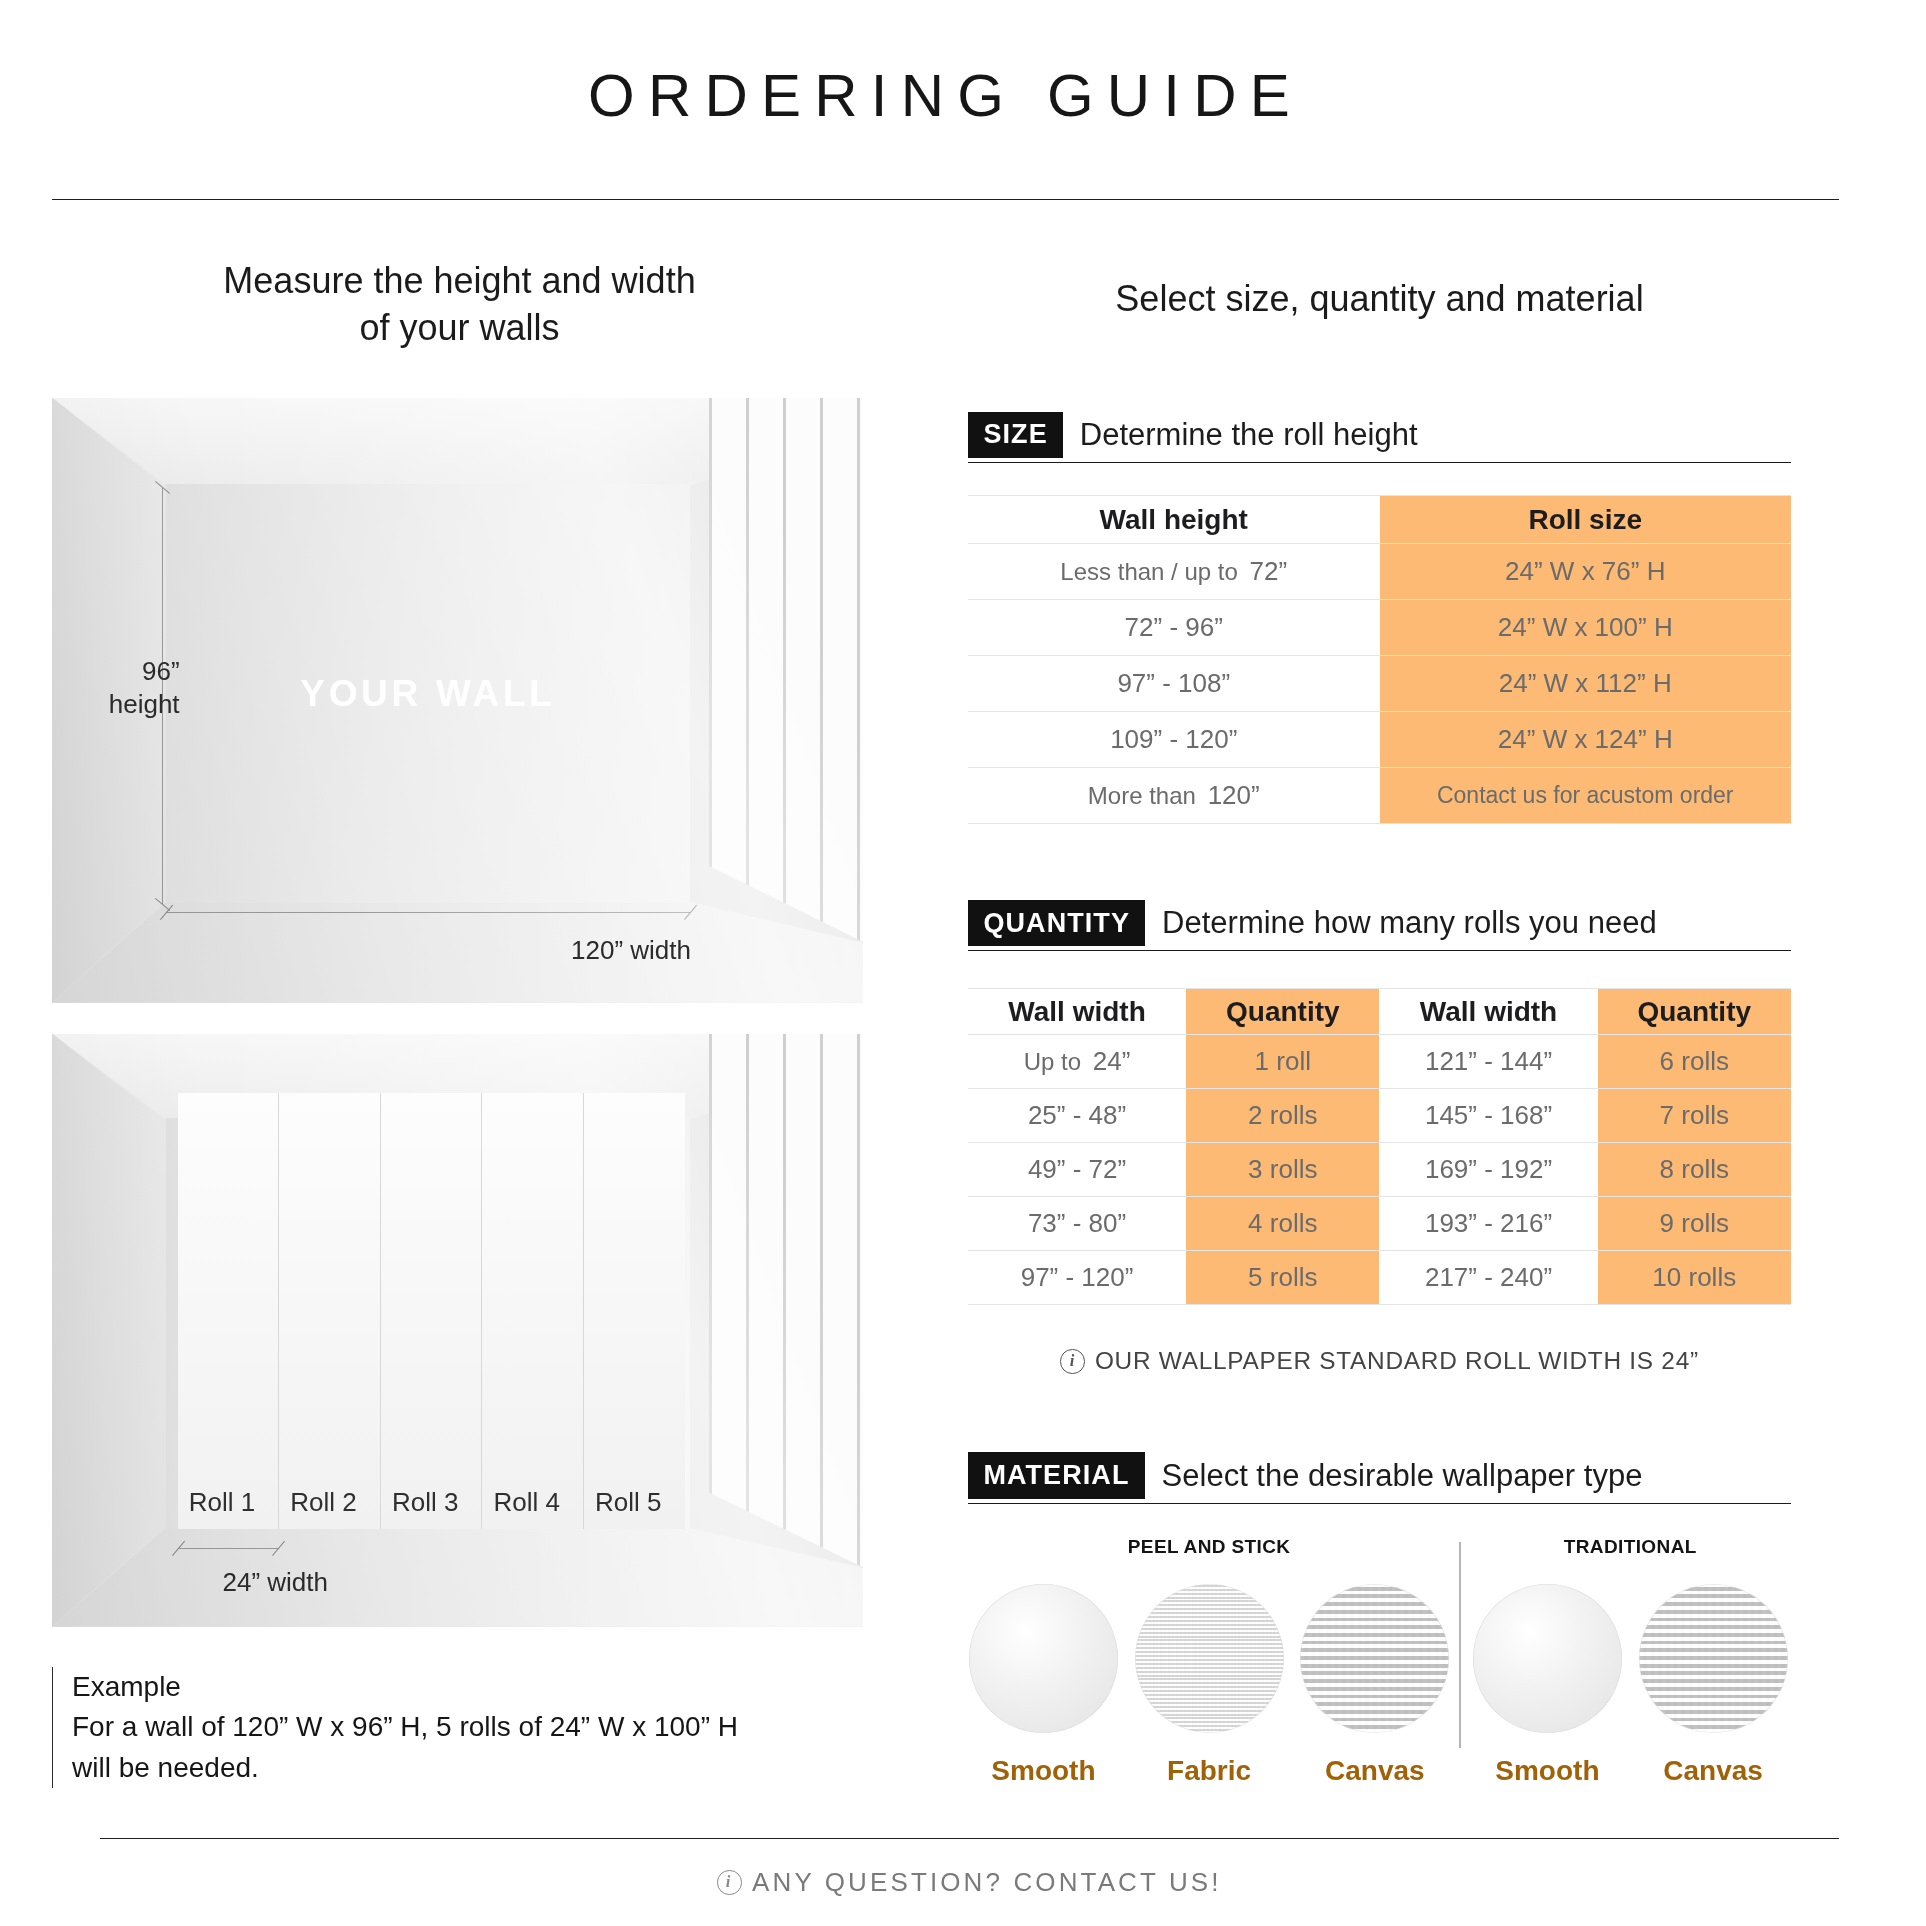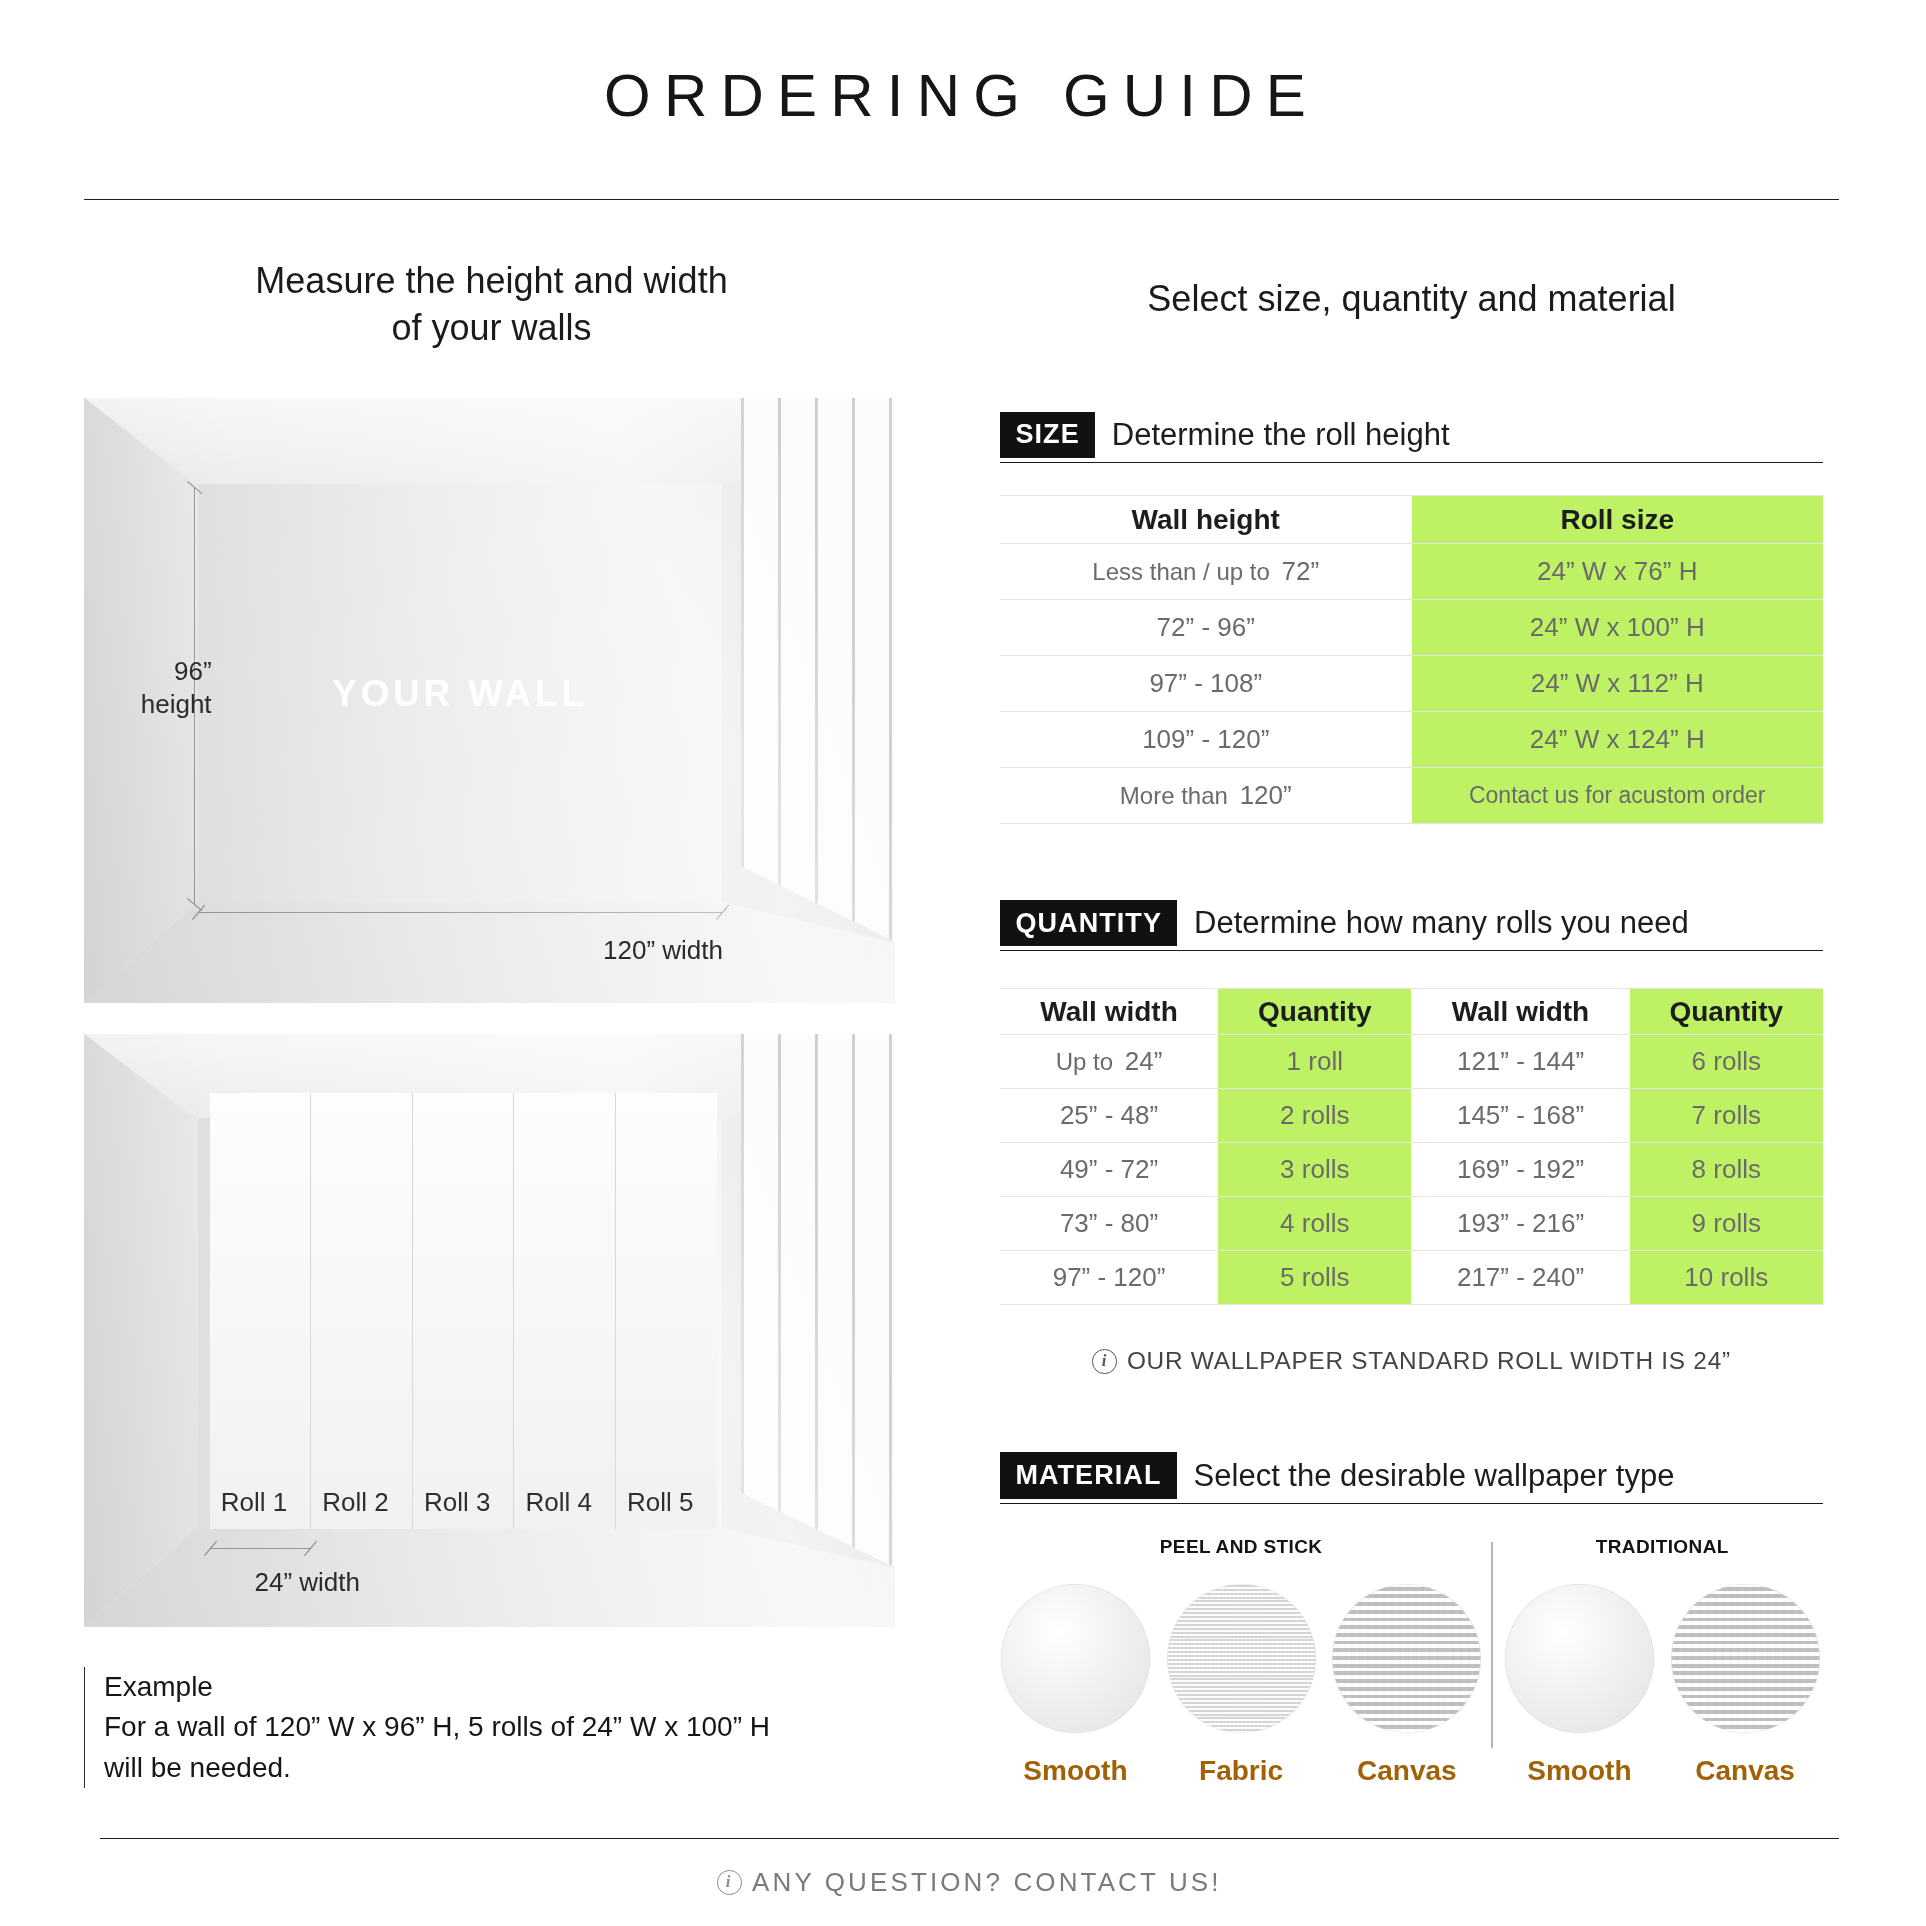--- a/index.html
+++ b/index.html
@@ -1,18 +1,18 @@
 <!DOCTYPE html>
 <html style="font-size:10.3px"><head>
 <meta charset="utf-8">
 <style>
   * { margin:0; padding:0; box-sizing:border-box; }
   html,body { width:1926px; height:1926px; background:#ffffff; overflow:hidden;
     font-family:"Liberation Sans","DejaVu Sans",sans-serif; color:#1d1d1f; }
-  .page { position:relative; width:1926px; height:1926px; padding:61px 87px 0 84px; }
+  .page { position:relative; width:1926px; height:1926px; padding:61px 87px 0 52px; }
 
   
   .title { text-align:center; font-size:60px; font-weight:500; letter-spacing:0.22em; color:#161616; }
   .title-rule { border:none; border-top:1.9px solid #1f1f1f; margin-top:69px; }
 
   
   .columns { display:flex; margin-top:58px; }
   .col-left { width:815px; }
   .col-gap { width:101px; }
   .col-right { width:823px; }
@@ -66,21 +66,21 @@
     font-size:27px; padding:7.7px 15.4px; letter-spacing:0.04em; }
   .sec-title { font-size:31px; color:#1c1c1c; }
 
   .size-table { display:grid; grid-template-columns:50% 50%; margin-top:32px; border-top:1.3px solid #e4e4e4; }
   .qty-table  { display:grid; grid-template-columns:26.5% 23.5% 26.5% 23.5%; margin-top:37px; border-top:1.3px solid #e4e4e4; }
   .cell { display:flex; align-items:center; justify-content:center; border-bottom:1.3px solid #e4e4e4;
     color:#6b6b6b; font-size:26px; min-height:56px; text-align:center; padding:3.9px 6.4px; }
   .qty-table .cell { min-height:54px; }
   .cell.head { color:#1d1d1f; font-weight:bold; font-size:28px; min-height:48px; }
   .qty-table .cell.head { min-height:46px; }
-  .shade { background:#bef264; }
+  .shade { background:#fdba74; }
   .pre { font-size:24px; margin-right:5.1px; white-space:pre; }
   .val { font-size:26px; }
   .two-line { flex-direction:row; line-height:1.35; font-size:23px; }
 
   .table-note { margin-top:42px; display:flex; align-items:center; justify-content:center;
     font-size:24.4px; letter-spacing:0.03em; color:#444444; }
   .info-icon { display:inline-flex; width:24.4px; height:24.4px; border:1.9px solid #555555; border-radius:50%;
     align-items:center; justify-content:center; font:italic bold 16.7px "Liberation Serif",serif;
     color:#555555; margin-right:10.3px; flex:none; }
 

